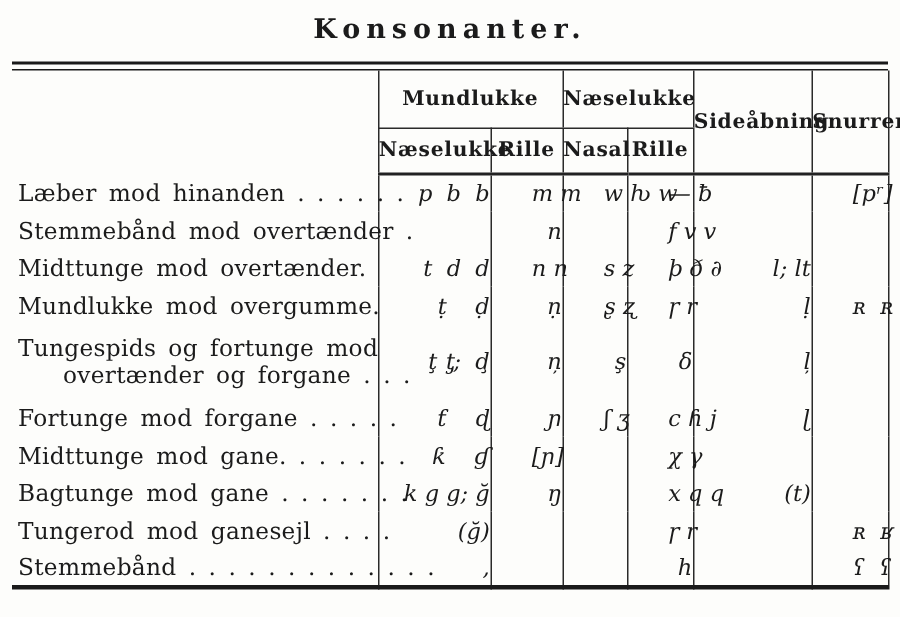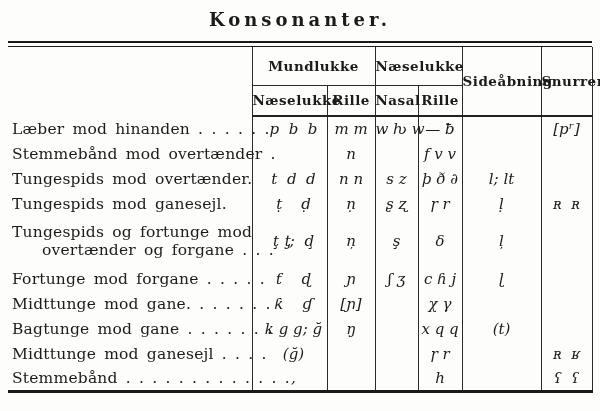--- a/index.html
+++ b/index.html
@@ -37,24 +37,25 @@
   tbody tr{height:25px;}
   tbody tr.tall{height:50px;}
   td.lbl{
     font-size:15.5px;text-align:left;vertical-align:middle;
     white-space:nowrap;padding-left:4px;word-spacing:3px;letter-spacing:0.2px;
   }
   td.lbl .l2{padding-left:30px;text-align:right;}
   td.c{
     border-left:1px solid #2a2a2a;
     font-size:15px;font-style:italic;
-    text-align:center;vertical-align:middle;white-space:pre;
+    text-align:right;vertical-align:middle;white-space:pre;
     font-family:"DejaVu Serif","DejaVu Sans",serif;
+    padding-left:27px;
   }
-  td.c1{text-align:center;padding-left:8px;}
+  td.c1{text-align:right;padding-left:8px;}
 </style>
 </head>
 <body>
 
 <div class="page">
   <h1 class="title">Konsonanter.</h1>
   <div class="rule-double"></div>
 
   <table class="kons">
     <colgroup>
@@ -94,30 +95,30 @@
       <tr>
         <td class="lbl">Stemmebånd mod overtænder .</td>
         <td class="c c1"></td>
         <td class="c">n</td>
         <td class="c"></td>
         <td class="c">f v v</td>
         <td class="c"></td>
         <td class="c"></td>
       </tr>
       <tr>
-        <td class="lbl">Tungespids mod overtænder.</td>
+        <td class="lbl">Midttunge mod overtænder.</td>
         <td class="c c1">t  d  d</td>
         <td class="c">n n</td>
         <td class="c">s z</td>
         <td class="c">þ ð ∂</td>
         <td class="c">l; lt</td>
         <td class="c"></td>
       </tr>
       <tr>
-        <td class="lbl">Tungespids mod ganesejl.</td>
+        <td class="lbl">Mundlukke mod overgumme.</td>
         <td class="c c1">ṭ    ḍ</td>
         <td class="c">ṇ</td>
         <td class="c">ʂ ʐ</td>
         <td class="c">ɼ r</td>
         <td class="c">ḷ</td>
         <td class="c">ʀ  ʀ</td>
       </tr>
       <tr class="tall">
         <td class="lbl">
           <div>Tungespids og fortunge mod</div>
@@ -151,21 +152,21 @@
       <tr>
         <td class="lbl">Bagtunge mod gane . . . . . . .</td>
         <td class="c c1">k g g; ğ</td>
         <td class="c">ŋ</td>
         <td class="c"></td>
         <td class="c">x q q</td>
         <td class="c">(t)</td>
         <td class="c"></td>
       </tr>
       <tr>
-        <td class="lbl">Midttunge mod ganesejl . . . .</td>
+        <td class="lbl">Tungerod mod ganesejl . . . .</td>
         <td class="c c1">(ğ)</td>
         <td class="c"></td>
         <td class="c"></td>
         <td class="c">ɼ r</td>
         <td class="c"></td>
         <td class="c">ʀ  ʁ</td>
       </tr>
       <tr>
         <td class="lbl">Stemmebånd . . . . . . . . . . . . .</td>
         <td class="c c1">,</td>

